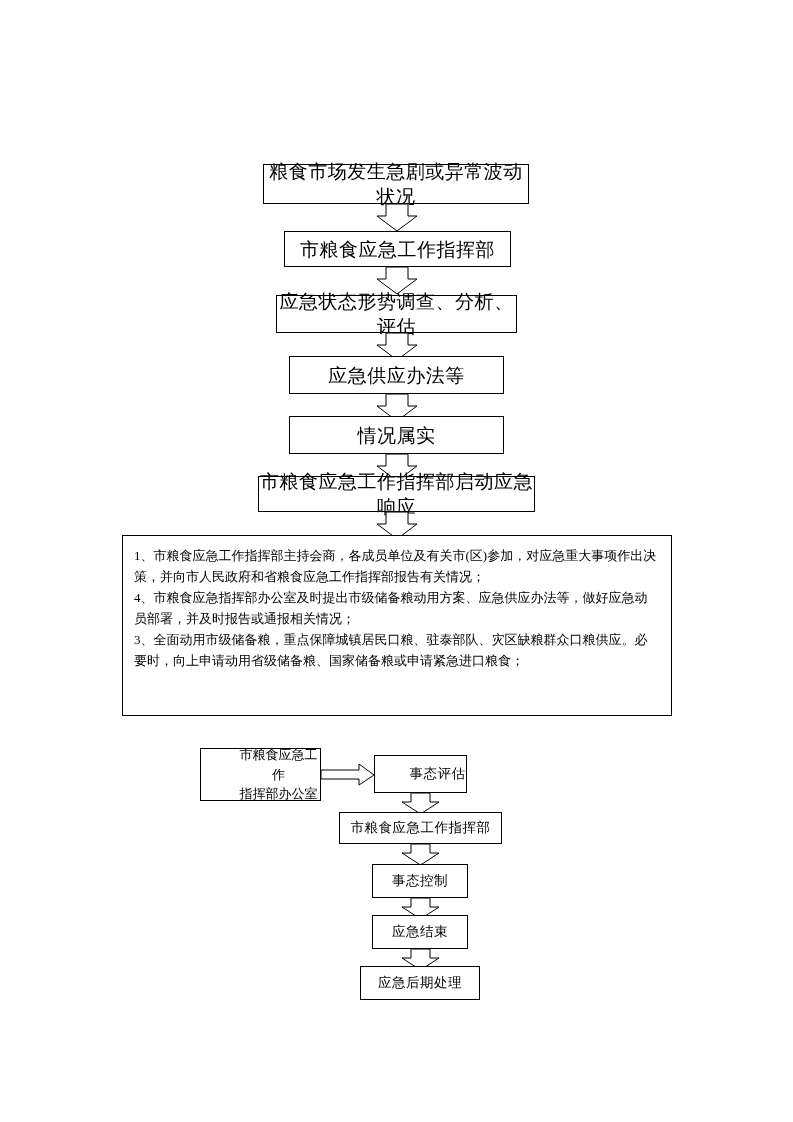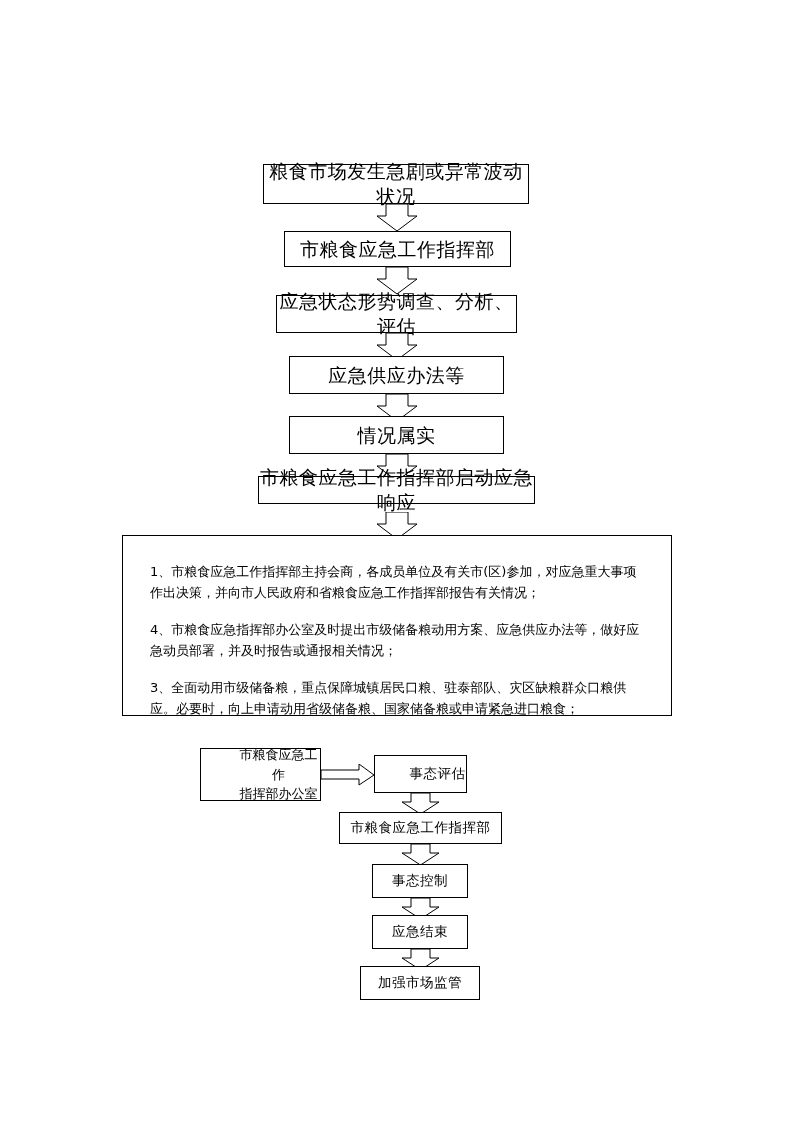--- a/index.html
+++ b/index.html
@@ -42,22 +42,23 @@
     position: absolute;
     border: 1px solid #000000;
     background: #ffffff;
     box-sizing: border-box;
     padding: 9px 11px 10px 11px;
     font-size: 13px;
     line-height: 1.62;
     text-align: left;
   }
   .para-box p {
-    margin: 16px;
+    margin: 0;
     text-indent: 0;
+    font-family: Liberation Serif, serif;
   }
   .arrow {
     position: absolute;
   }
   .arrow svg {
     display: block;
   }
   .office-box {
     position: absolute;
     border: 1px solid #000000;
@@ -121,21 +122,21 @@
   <div class="node" style="left:289px; top:416px; width:215px; height:38px;">
     <span>情况属实</span>
   </div>
 
   <div class="arrow" style="left:376px; top:454px;">
     <svg width="42" height="28" viewBox="0 0 42 28">
       <polygon points="10,0 32,0 32,12 41,12 21,27 1,12 10,12" fill="#ffffff" stroke="#000000" stroke-width="1"></polygon>
     </svg>
   </div>
 
-  <div class="node" style="left:258px; top:476px; width:277px; height:28px;text-align:center;">
+  <div class="node" style="left:258px; top:476px; width:277px; height:36px;text-align:center;">
     <span>市粮食应急工作指挥部启动应急响应</span>
   </div>
 
   <div class="arrow" style="left:376px; top:512px;">
     <svg width="42" height="28" viewBox="0 0 42 28">
       <polygon points="10,0 32,0 32,12 41,12 21,27 1,12 10,12" fill="#ffffff" stroke="#000000" stroke-width="1"></polygon>
     </svg>
   </div>
 
   <div class="para-box" style="left:122px; top:535px; width:550px; height:181px;">
@@ -189,16 +190,16 @@
     <span>应急结束</span>
   </div>
 
   <div class="arrow" style="left:402px; top:949px;">
     <svg width="38" height="22" viewBox="0 0 38 22">
       <polygon points="9,0 28,0 28,9 37,9 18.5,21 0,9 9,9" fill="#ffffff" stroke="#000000" stroke-width="1"></polygon>
     </svg>
   </div>
 
   <div class="node small" style="left:360px; top:966px; width:120px; height:34px;">
-    <span>加强市场监管</span>
+    <span>应急后期处理</span>
   </div>
 
 </div>
 
 </body></html>

